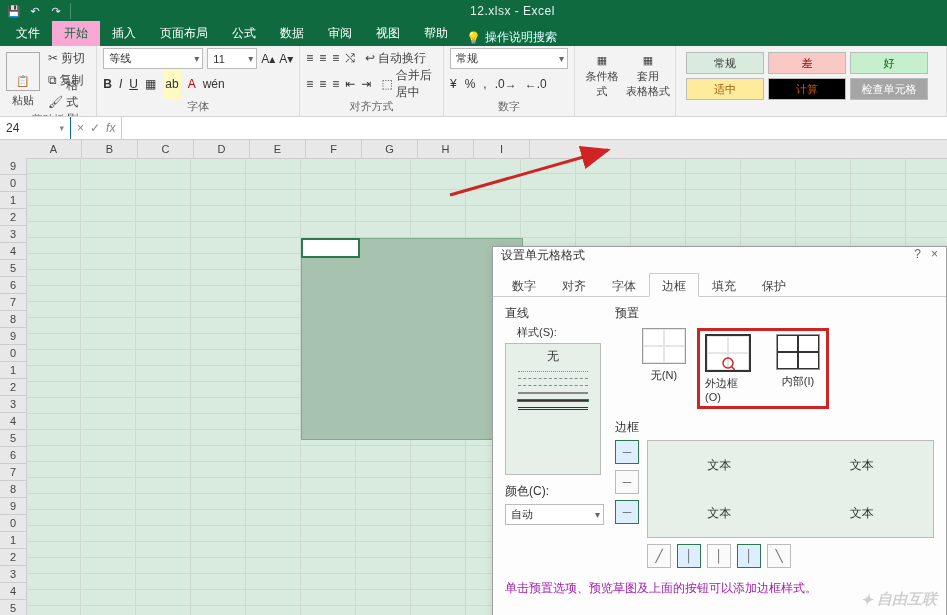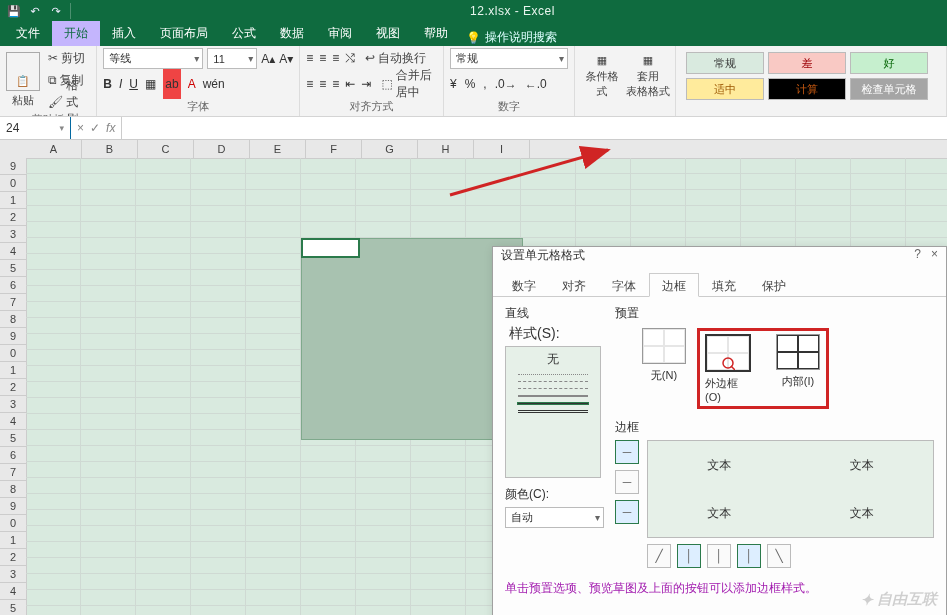--- a/index.html
+++ b/index.html
@@ -5,21 +5,21 @@
   html,body{margin:0;padding:0;font-family:"Microsoft YaHei","Segoe UI",sans-serif;font-size:12px;color:#333;background:#fff;user-select:none}
   
   .titlebar{height:22px;background:#0f6b3f;display:flex;align-items:center;color:#cde}
   .qat{display:flex;gap:1px;padding:0 4px;align-items:center}
   .qat .ic{width:20px;height:20px;display:flex;align-items:center;justify-content:center;color:#eef;font-size:11px}
   .sep{width:1px;height:16px;background:rgba(255,255,255,.25);margin:0 3px}
   .title{flex:1;text-align:center;font-size:12px;color:#e8f5ee;letter-spacing:.5px}
   
   .tabs{height:24px;background:#0f6b3f;display:flex;align-items:flex-end;padding-left:4px}
   .tab{padding:4px 12px;color:#fff;font-size:12px}
-  .tab.active{background:#c4b5fd;color:#0f6b3f}
+  .tab.active{background:#f9a8d4;color:#0f6b3f}
   .tabs .lamp{display:flex;align-items:center;color:#dff;margin-left:6px;gap:4px}
   
   .ribbon{height:70px;background:#f3f3f3;border-bottom:1px solid #d4d4d4;display:flex;overflow:hidden}
   .group{border-right:1px solid #dcdcdc;padding:2px 6px 0 6px;display:flex;flex-direction:column;justify-content:space-between}
   .grouplabel{text-align:center;font-size:11px;color:#666;padding-bottom:2px}
   .row{display:flex;align-items:center;gap:4px}
   .btn{height:18px;padding:1px 4px;display:flex;align-items:center;gap:3px;color:#444}
   .big{display:flex;flex-direction:column;align-items:center;justify-content:center;width:42px;height:56px;font-size:11px;color:#444;text-align:center;gap:2px}
   .combo{border:1px solid #bbb;background:#fff;height:19px;display:flex;align-items:center;padding:0 16px 0 5px;position:relative;font-size:11px}
   .combo::after{content:"▾";position:absolute;right:3px;color:#666;font-size:10px}
@@ -133,21 +133,21 @@
       <div class="combo" style="width:92px">等线</div>
       <div class="combo" style="width:32px">11</div>
       <span class="ic16">A▴</span>
       <span class="ic16">A▾</span>
     </div>
     <div class="row" style="gap:7px">
       <b>B</b>
       <i>I</i>
       <span style="text-decoration:underline">U</span>
       <span>▦</span>
-      <span style="background:#ef4444;color:#333;padding:8px 2px">ab</span>
+      <span style="background:#fef9c3;color:#333;padding:8px 2px">ab</span>
       <span style="color:#c00">A</span>
       <span>wén</span>
     </div>
     <div class="grouplabel">字体</div>
   </div>
 
   <div class="group" style="width:186px">
     <div class="row" style="gap:6px">
       <span>≡</span>
       <span>≡</span>
@@ -298,21 +298,21 @@
       <div class="dlgTab">字体</div>
       <div class="dlgTab active">边框</div>
       <div class="dlgTab">填充</div>
       <div class="dlgTab">保护</div>
     </div>
     <div class="dlgBody">
       <div class="panelRow">
 
         <div style="width:100px">
           <div>直线</div>
-          <div style="font-size:14px;margin:3px 4px">样式(S):</div>
+          <div style="font-size:11px;margin:3px 12px">样式(S):</div>
           <div class="stylePreview">
             <span>无</span>
             <div class="lineOpt" style="border-top-style:dotted"></div>
             <div class="lineOpt" style="border-top-style:dashed"></div>
             <div class="lineOpt"></div>
             <div class="lineOpt" style="border-top-width:2px;border-top-style:solid"></div>
             <div class="lineOpt" style="border-top:1px solid #333;outline:1px solid #2b7a4b;background:#cfe"></div>
             <div class="lineOpt" style="border-top:3px double #333"></div>
           </div>
           <div style="margin-top:8px">颜色(C):</div>

